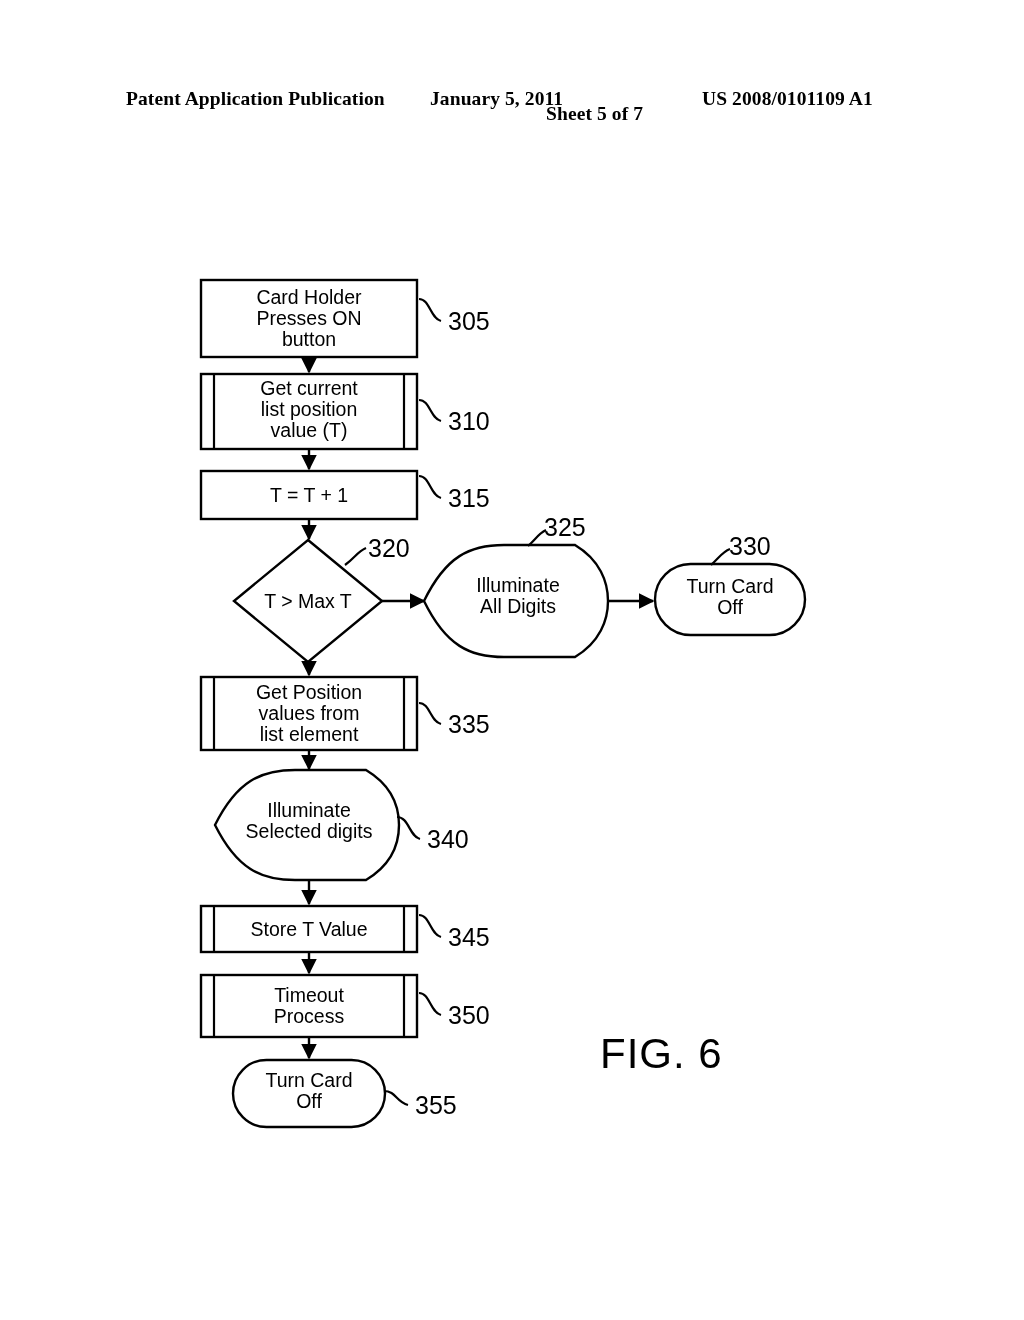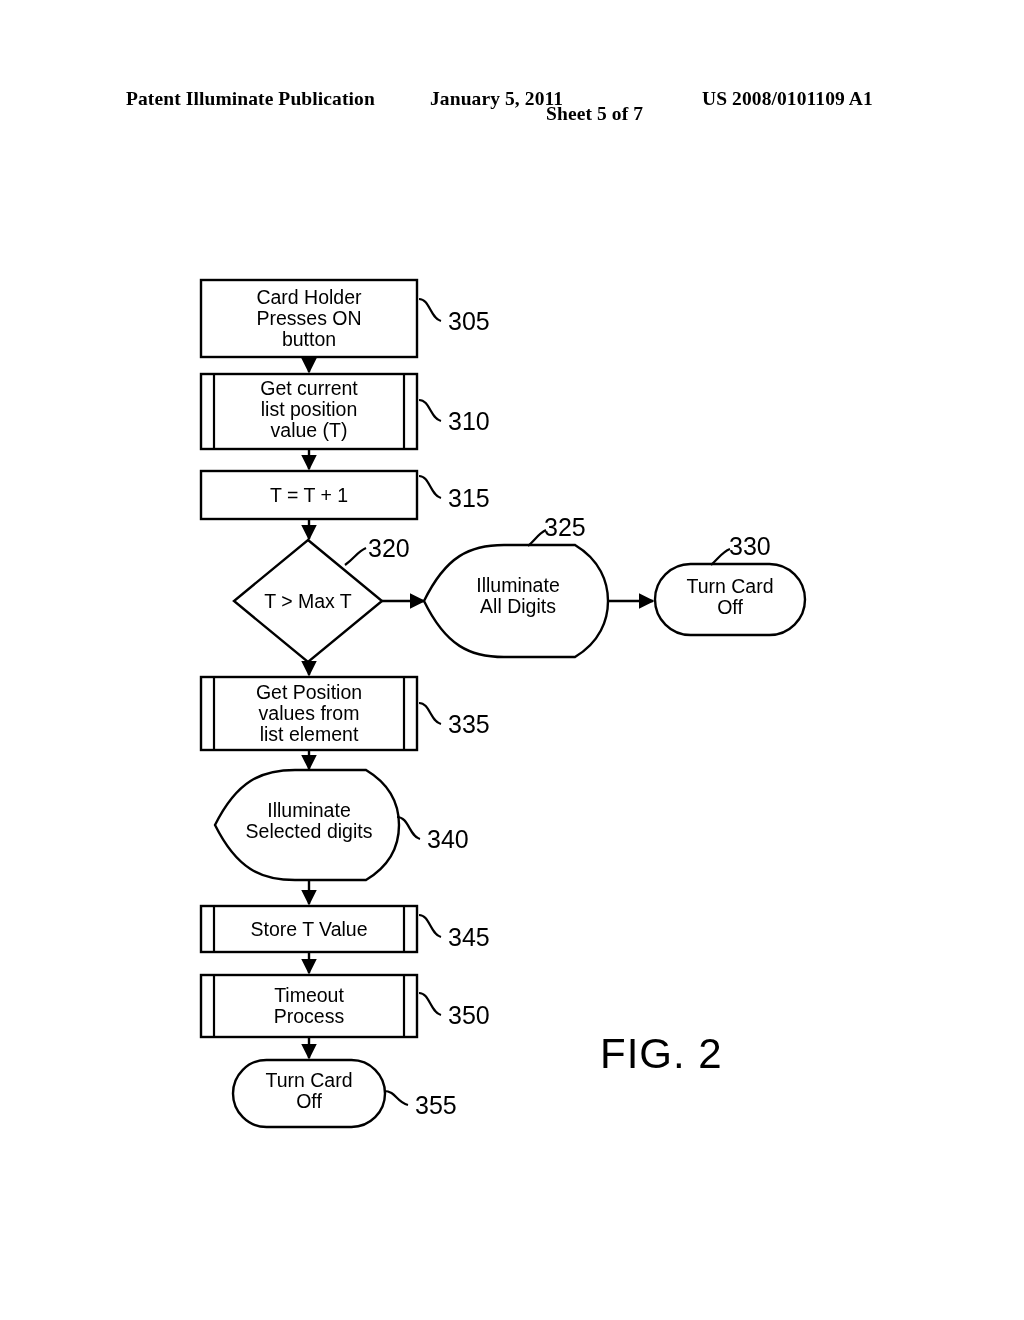--- a/index.html
+++ b/index.html
@@ -85,21 +85,21 @@
   .leader {
     stroke: #000000;
     stroke-width: 2.2;
     fill: none;
   }
 </style>
 </head>
 <body>
 
 <div class="page-header">
-  <span class="hdr-pub">Patent Illuminate Publication</span>
+  <span class="hdr-pub">Patent Application Publication</span>
   <span class="hdr-date">January 5, 2011</span>
   <span class="hdr-sheet">Sheet 5 of 7</span>
   <span class="hdr-num">US 2008/0101109 A1</span>
 </div>
 
 <div id="figure">
   <svg width="1024" height="1320" viewBox="0 0 1024 1320" xmlns="http://www.w3.org/2000/svg">
     <defs>
       <marker id="arrow" viewBox="0 0 10 10" refX="9" refY="5" markerWidth="6.5" markerHeight="6.5" orient="auto-start-reverse">
         <path d="M 0 0 L 10 5 L 0 10 z" fill="#000000"></path>
@@ -211,14 +211,14 @@
 
     <g>
       <rect class="shape" x="233" y="1048" width="152" height="67" rx="33.5" ry="33.5"></rect>
       <text class="node-text" x="309" y="1075">Turn Card</text>
       <text class="node-text" x="309" y="1096">Off</text>
       <path class="leader" d="M 384 1079 C 396 1079 396 1090 408 1093"></path>
       <text class="ref-text" x="415" y="1102">355</text>
     </g>
   </svg>
 
-  <div class="fig-label">FIG. 2</div>
+  <div class="fig-label">FIG. 6</div>
 </div>
 
 </body></html>

